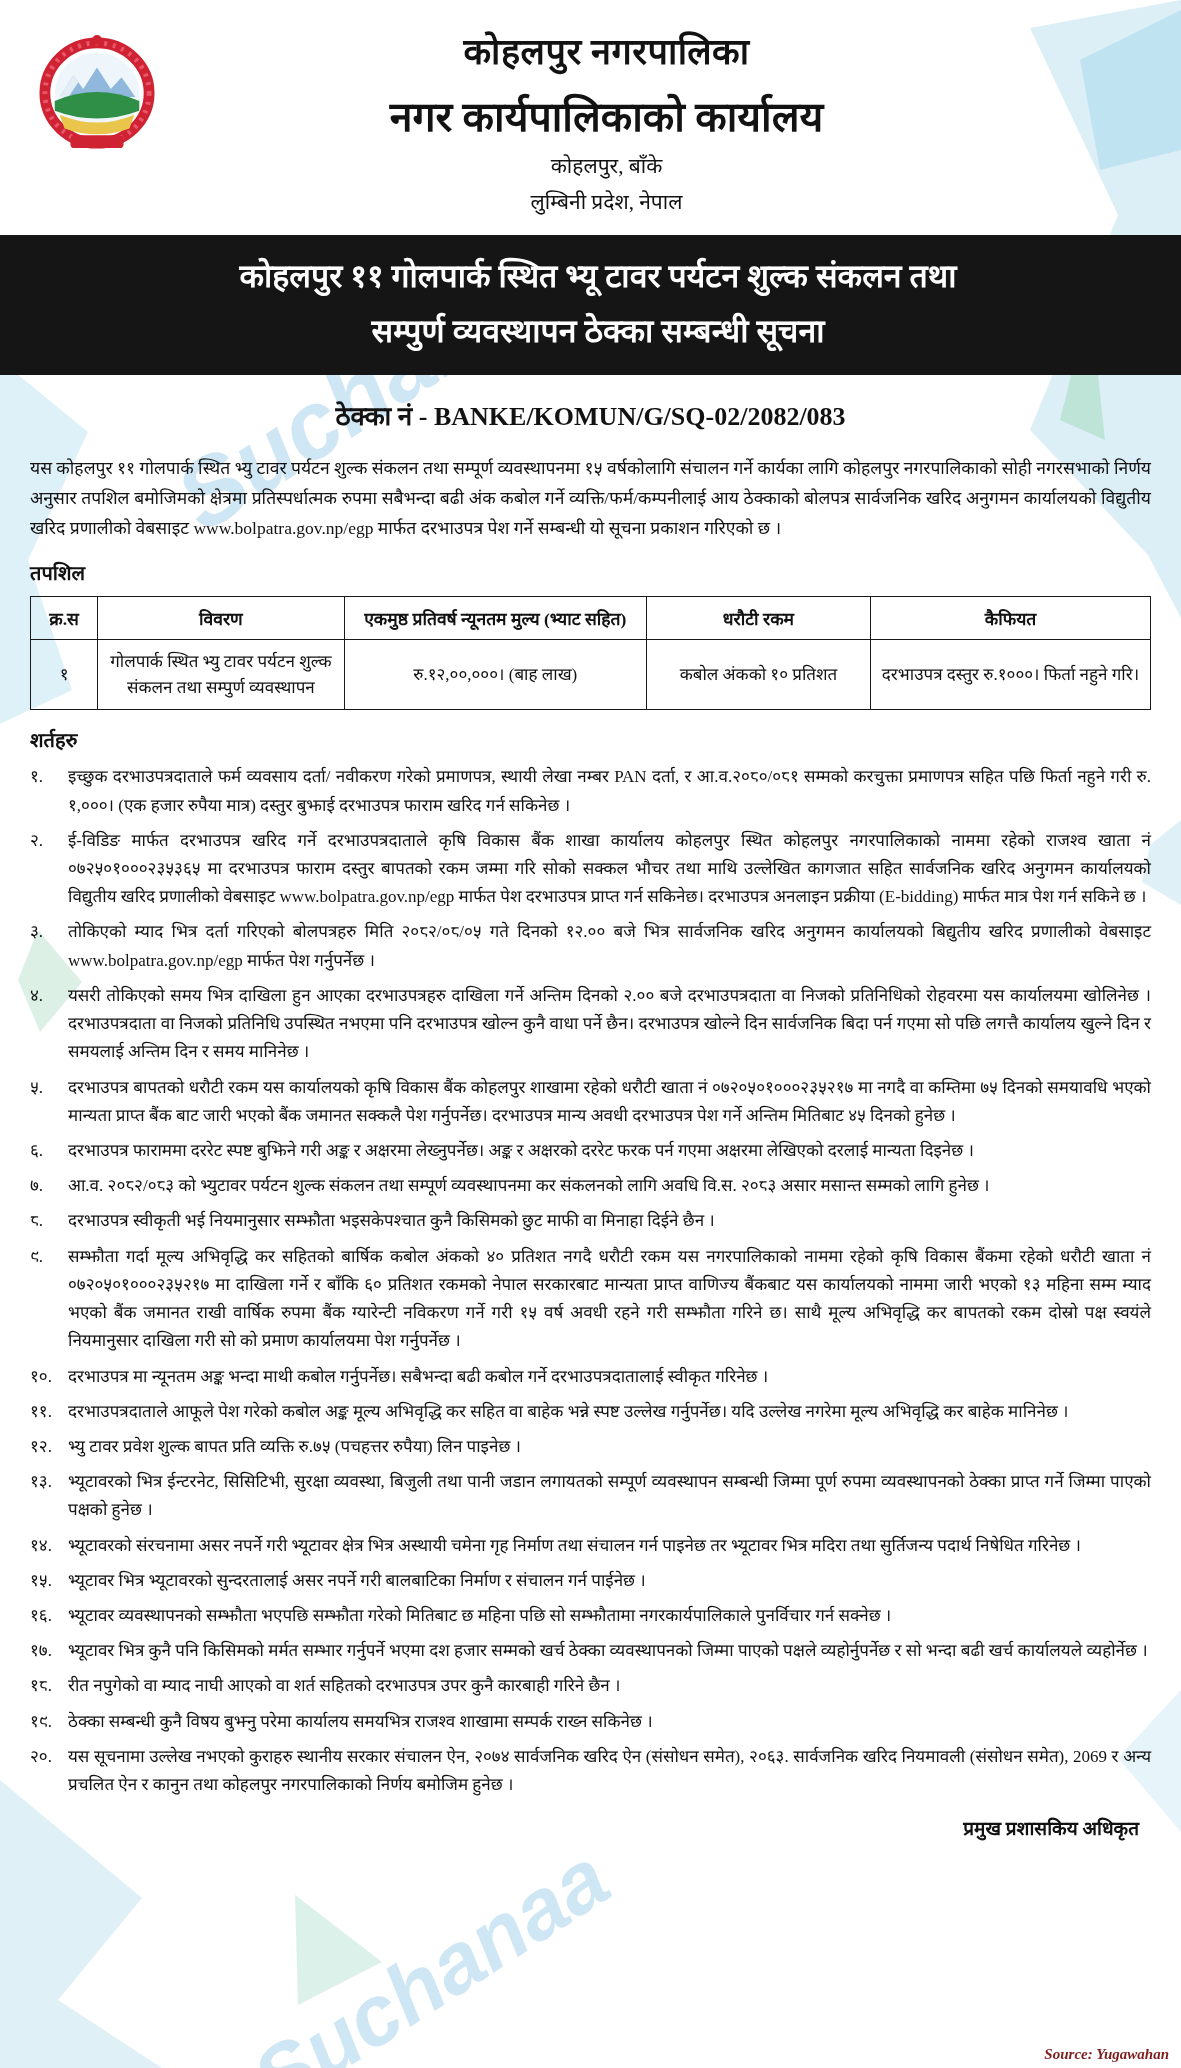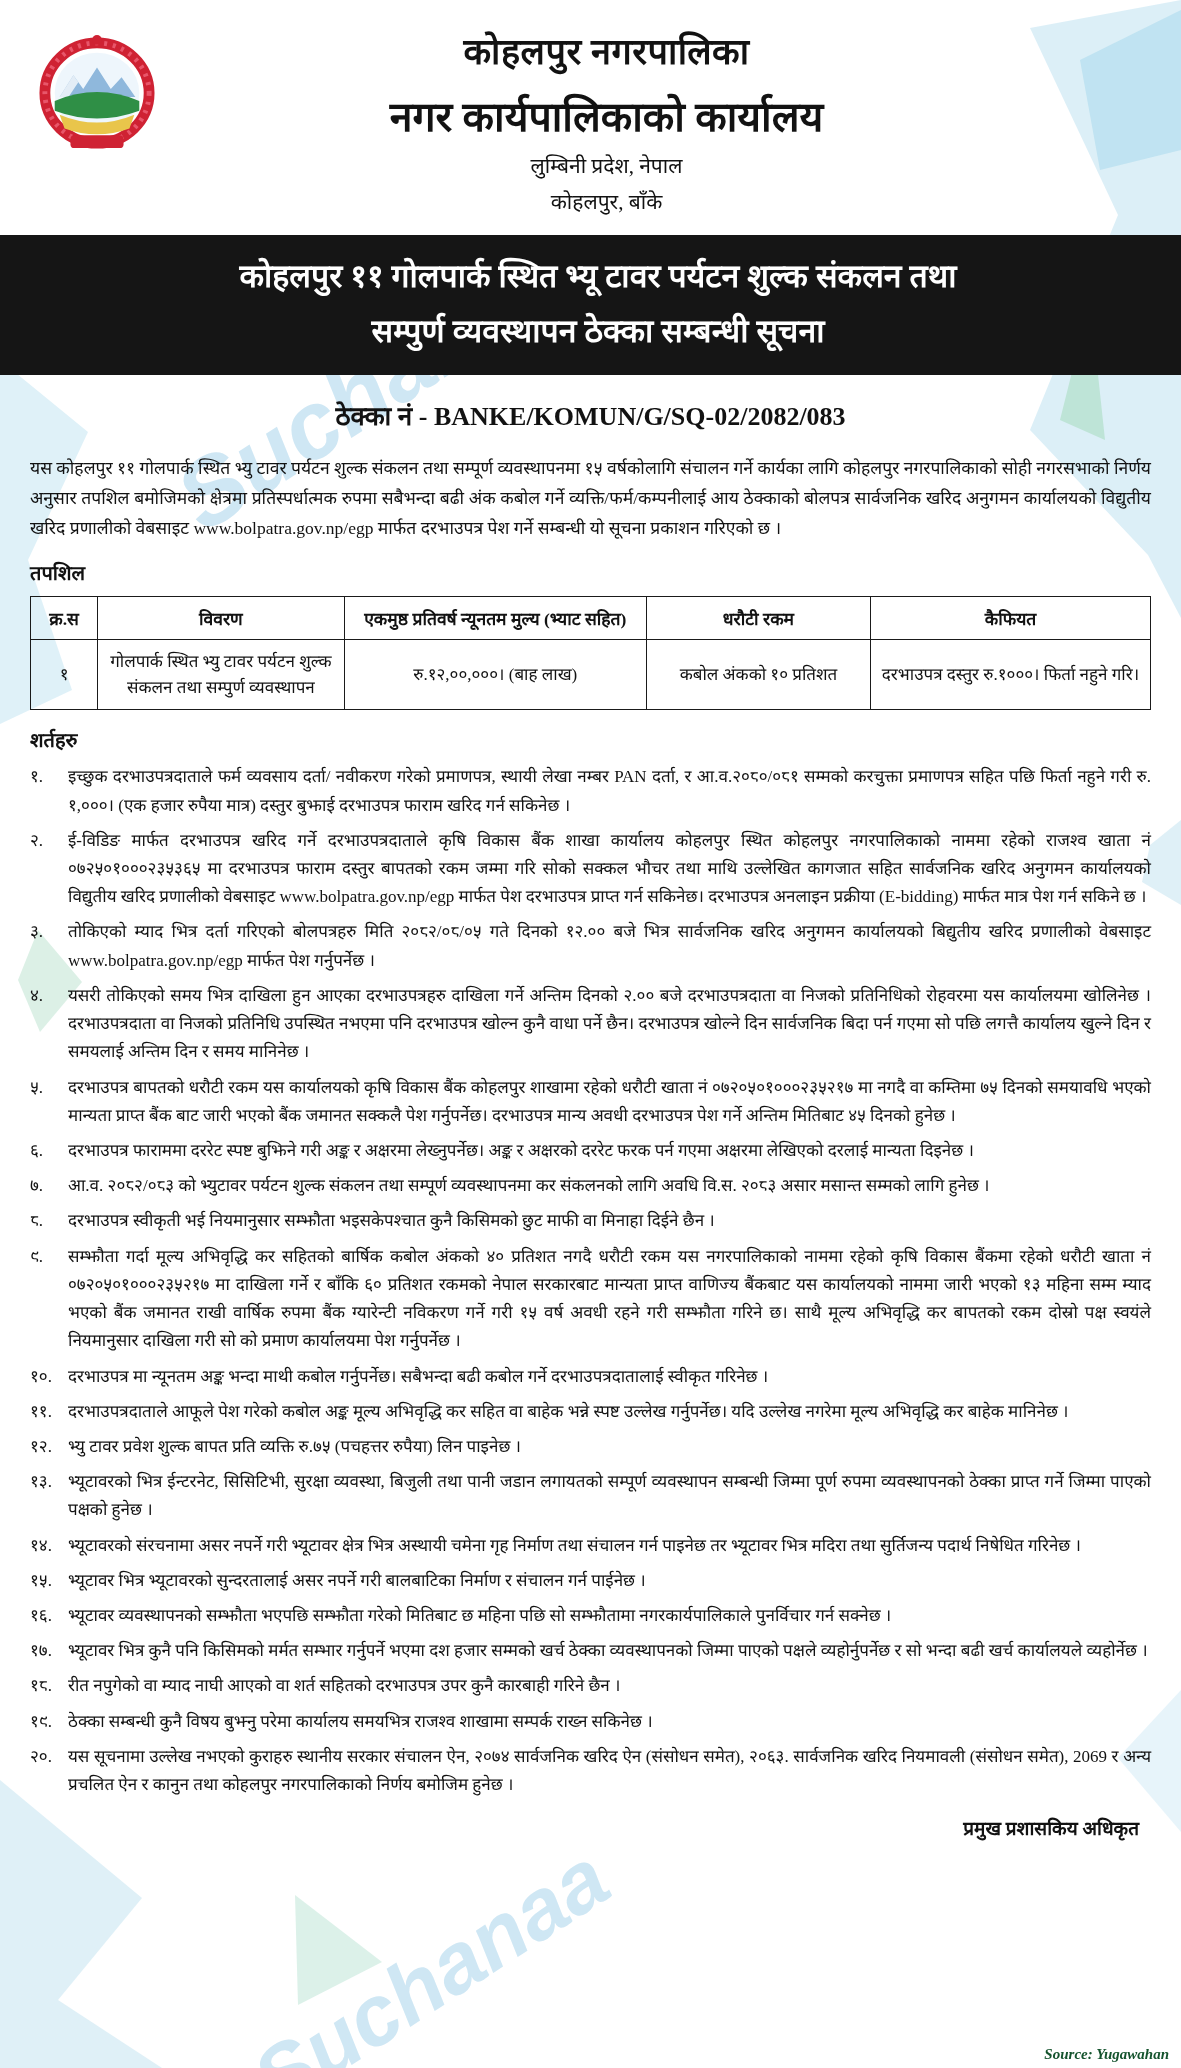--- a/index.html
+++ b/index.html
@@ -76,21 +76,21 @@
   .term { display: flex; margin-bottom: 7px; font-size: 17px; line-height: 1.66; }
   .term-num { flex: 0 0 38px; font-weight: 500; }
   .term-text { flex: 1; text-align: justify; }
 
   .signature { text-align: right; font-weight: 700; font-size: 19px; margin-top: 16px; padding-right: 12px; }
 
   .source {
     position: absolute; right: 6px; bottom: 4px; z-index: 3;
     font-family: "Liberation Serif", "DejaVu Serif", serif;
     font-size: 15px; font-weight: 700; font-style: italic;
-    color: #14532d; background: rgba(255,255,255,0.85); padding: 1px 6px;
+    color: #7f1d1d; background: rgba(255,255,255,0.85); padding: 1px 6px;
   }
 </style>
 </head>
 <body>
 
 <svg class="deco" width="1181" height="2068" viewBox="0 0 1181 2068" aria-hidden="true">
   <path d="M1181 0 L1030 28 L1118 215 L1030 430 L1148 555 L1181 618 Z" fill="#bfe2f0" opacity="0.55"></path>
   <path d="M1080 60 L1181 10 L1181 150 L1100 170 Z" fill="#9ed4ea" opacity="0.45"></path>
   <path d="M1060 420 L1090 300 L1105 440 Z" fill="#9fd9b8" opacity="0.5"></path>
   <path d="M0 360 L88 432 L28 560 L72 690 L0 724 Z" fill="#c5e6f2" opacity="0.55"></path>
@@ -116,22 +116,22 @@
         <ellipse cx="60" cy="62" rx="43" ry="41" fill="#eef6fc"></ellipse>
         <path d="M22 66 L36 44 L46 58 L60 36 L74 58 L85 46 L99 66 Z" fill="#8fb8dc"></path>
         <path d="M22 66 L36 44 L41 51 L31 66 Z" fill="#ffffff" opacity="0.75"></path>
         <path d="M17 70 Q60 52 103 70 L103 80 Q60 96 17 80 Z" fill="#2f8f46"></path>
         <path d="M22 84 Q60 100 98 84 L93 98 Q60 110 27 98 Z" fill="#e9c54b"></path>
         <rect x="33" y="105" width="54" height="13" rx="4" fill="#cf2233"></rect>
       </svg>
     </div>
     <h1 class="muni-name">कोहलपुर नगरपालिका</h1>
     <h2 class="office-name">नगर कार्यपालिकाको कार्यालय</h2>
+    <div class="addr">कोहलपुर, बाँके</div>
     <div class="addr">लुम्बिनी प्रदेश, नेपाल</div>
-    <div class="addr">कोहलपुर, बाँके</div>
   </header>
 
   <div class="banner">
     <div>कोहलपुर ११ गोलपार्क स्थित भ्यू टावर पर्यटन शुल्क संकलन तथा</div>
     <div>सम्पुर्ण व्यवस्थापन ठेक्का सम्बन्धी सूचना</div>
   </div>
 
   <div class="contract-no">ठेक्का नं - BANKE/KOMUN/G/SQ-02/2082/083</div>
 
   <div class="body-pad">

